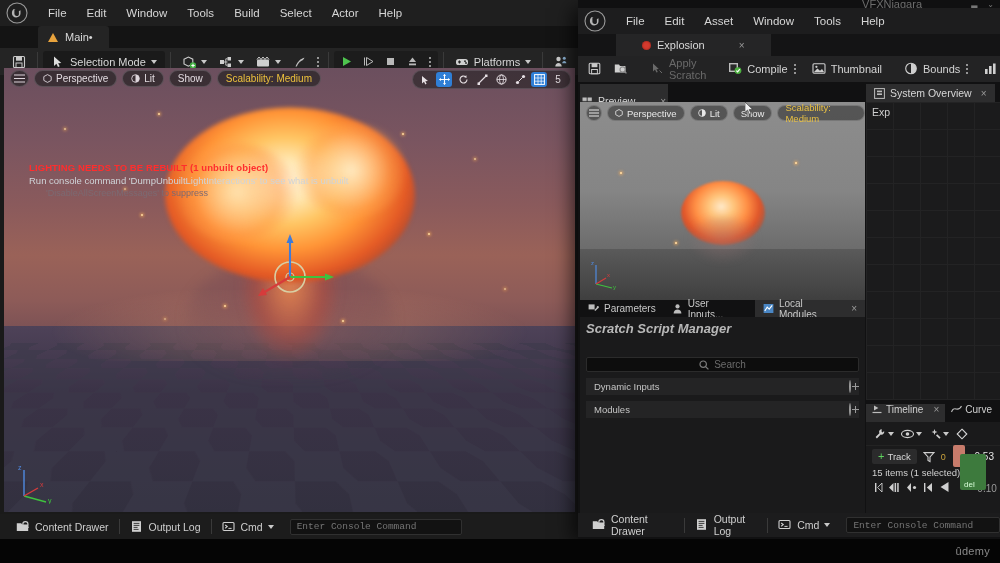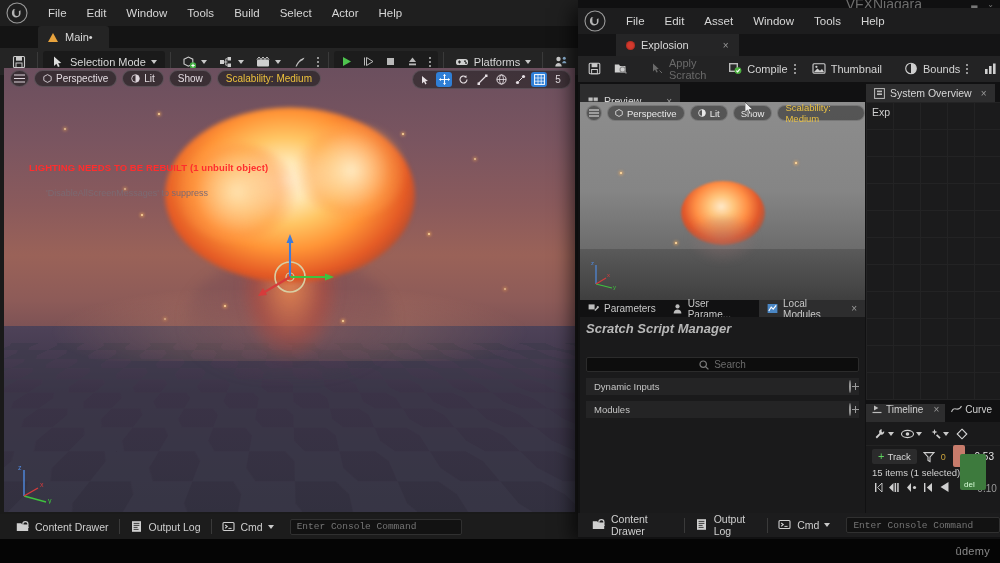--- a/index.html
+++ b/index.html
@@ -89,36 +89,36 @@
   .statusbar { position: absolute; left: 0; top: 514px; width: 1000px; height: 25px; background: #1c1c1c; display: flex; align-items: center; padding-left: 6px; gap: 0px;}
   .sb-btn { display:flex; align-items:center; gap:5px; padding:0 10px; height:25px; font-size:10.5px; color:#cfcfcf;}
   .sb-sep { width:1px; height:15px; background:#3a3a3a;}
   .sb-input { height:16px; width:172px; background:#121212; border:1px solid #303030; border-radius:2px; margin-left:6px;
               font-family:"Liberation Mono", monospace; font-size:9.5px; color:#5e5e5e; padding:0 6px; line-height:15px;}
 
   
   .nia-win { position:absolute; left:578px; top:8px; width:422px; height:534px; background:#111112;
              box-shadow:-6px 0 18px rgba(0,0,0,.65); }
   .nia-titlestrip { position:absolute; left:0; top:-8px; width:422px; height:9px; background:#101011; }
-  .nia-wintitle { position:absolute; right:78px; top:-8px; font-size:14px; color:#6d6d6d; line-height:9px; }
+  .nia-wintitle { position:absolute; right:78px; top:-8px; font-size:11px; color:#6d6d6d; line-height:9px; }
   .nia-winbtns { position:absolute; right:6px; top:-8px; display:flex; gap:10px; align-items:center; height:9px; color:#777; font-size:8px;}
 
   .nia-menubar { position:absolute; left:0; top:0; width:422px; height:26px; background:#1d1d1e; display:flex; align-items:center; }
   .nia-tabrow { position:absolute; left:0; top:26px; width:422px; height:22px; background:#141415; }
-  .nia-tab { position:absolute; left:38px; top:0; height:22px; padding:0 10px; background:#252526; display:flex; align-items:center; gap:6px; font-size:11px;}
+  .nia-tab { position:absolute; left:38px; top:0; height:22px; padding:0 26px; background:#252526; display:flex; align-items:center; gap:6px; font-size:11px;}
   .nia-tab .x { margin-left:28px; color:#9a9a9a; font-size:10px;}
   .dot-red { width:9px;height:9px;border-radius:50%;background:#d33a2e; box-shadow: inset 0 0 2px #7c1c14;}
 
   .nia-toolbar { position:absolute; left:0; top:48px; width:422px; height:26px; background:#232324; display:flex; align-items:center; padding-left:4px;}
   .nia-tb-sep { width:1px;height:18px;background:#393939;margin:0 5px;}
   .nia-tb-btn { height:20px;display:flex;align-items:center;gap:5px;padding:0 6px;border-radius:3px;font-size:11px;color:#d4d4d4;}
   .nia-tb-btn.dim { color:#6a6a6a; }
 
   .nia-tabstrip { position:absolute; left:2px; top:76px; width:285px; height:18px; }
-  .pt-tab { display:inline-flex; align-items:center; gap:5px; height:34px; padding:0 8px; background:#2d2d2e; font-size:10.5px; color:#d6d6d6;}
+  .pt-tab { display:inline-flex; align-items:center; gap:5px; height:34px; padding:0 2px; background:#2d2d2e; font-size:10.5px; color:#d6d6d6;}
   .pt-tab .x { margin-left:20px; color:#9b9b9b; font-size:10px;}
 
   .nia-preview { position:absolute; left:2px; top:94px; width:285px; height:198px; background:#7c7c7c; overflow:hidden;}
   .pv-sky { position:absolute; inset:0; background: linear-gradient(180deg,#8d8d8d 0%, #858585 45%, #6e6e6e 72%, #555555 100%);}
   .pv-floor { position:absolute; left:0; bottom:0; width:100%; height:26%; background:linear-gradient(180deg,#5a5a5a,#3f3f3f);}
   .pv-ex { position:absolute; left:50%; top:56%; transform:translate(-50%,-50%); width:84px; height:64px; }
   .pv-core { position:absolute; inset:0; border-radius:50%;
     background: radial-gradient(ellipse at 48% 40%, #ffe9c9 0%, #ffc57c 20%, #ff8f45 42%, #e0562a 62%, rgba(140,50,35,.35) 82%, rgba(100,40,30,0) 100%); filter: blur(1.2px);}
   .pv-smoke { position:absolute; left:50%; top:58%; transform:translateX(-50%); width:70px;height:46px;border-radius:50%;
     background: radial-gradient(ellipse at 50% 40%, rgba(160,120,120,.45), rgba(120,100,105,0) 75%); filter: blur(3px);}
@@ -462,20 +462,21 @@
           <line x1="8" y1="32" x2="8" y2="6" stroke="#4f8ae0" stroke-width="1.4"></line>
             <text x="2" y="6" fill="#4f8ae0" font-size="7" font-family="Liberation Sans">z</text>
           <line x1="8" y1="32" x2="30" y2="38" stroke="#3fc23f" stroke-width="1.4"></line>
             <text x="32" y="39" fill="#3fc23f" font-size="7" font-family="Liberation Sans">y</text>
           <line x1="8" y1="32" x2="22" y2="24" stroke="#d63b3b" stroke-width="1.4"></line>
             <text x="24" y="23" fill="#d63b3b" font-size="7" font-family="Liberation Sans">x</text>
         </svg>
       </div>
 
       <div class="warn-txt">LIGHTING NEEDS TO BE REBUILT (1 unbuilt object)</div>
+      <div class="warn-sub">Run console command 'DumpUnbuiltLightInteractions' to see what is unbuilt</div>
       <div class="warn-sub2">'DisableAllScreenMessages' to suppress</div>
     </div>
 
     <div class="statusbar">
       <div class="sb-btn">
         <span class="ico">
           <svg width="13" height="13" viewBox="0 0 13 13">
               <path d="M.8 3.2h4.4l1 1.4h6V11H.8z" fill="#cfcfcf"></path>
               <circle cx="9.4" cy="4.2" r="2.6" fill="none" stroke="#cfcfcf" stroke-width="1.1"></circle>
               <path d="M11.3 6.1 L12.6 7.6" stroke="#cfcfcf" stroke-width="1.2"></path>
@@ -724,21 +725,21 @@
         </span>
         <span>Parameters</span>
       </div>
       <div class="pr-tab">
         <span class="ico" style="width:11px;height:11px">
           <svg width="11" height="11" viewBox="0 0 11 11">
               <circle cx="5.5" cy="3.4" r="2.1" fill="#bdbdbd"></circle>
               <path d="M1.6 10.4c0-2.3 1.8-3.8 3.9-3.8s3.9 1.5 3.9 3.8z" fill="#bdbdbd"></path>
             </svg>
         </span>
-        <span>User Parame...</span>
+        <span>User Inputs...</span>
       </div>
       <div class="pr-tab active">
         <span class="ico" style="width:11px;height:11px">
           <svg width="11" height="11" viewBox="0 0 11 11">
               <rect x=".6" y="1" width="9.8" height="9" fill="#4a86c4"></rect>
               <path d="M1.8 8 L4.2 4.2 L6.2 6.2 L9.2 2.4" stroke="#fff" stroke-width="1.1" fill="none"></path>
             </svg>
         </span>
         <span>Local Modules</span>
         <span class="x">×</span>

